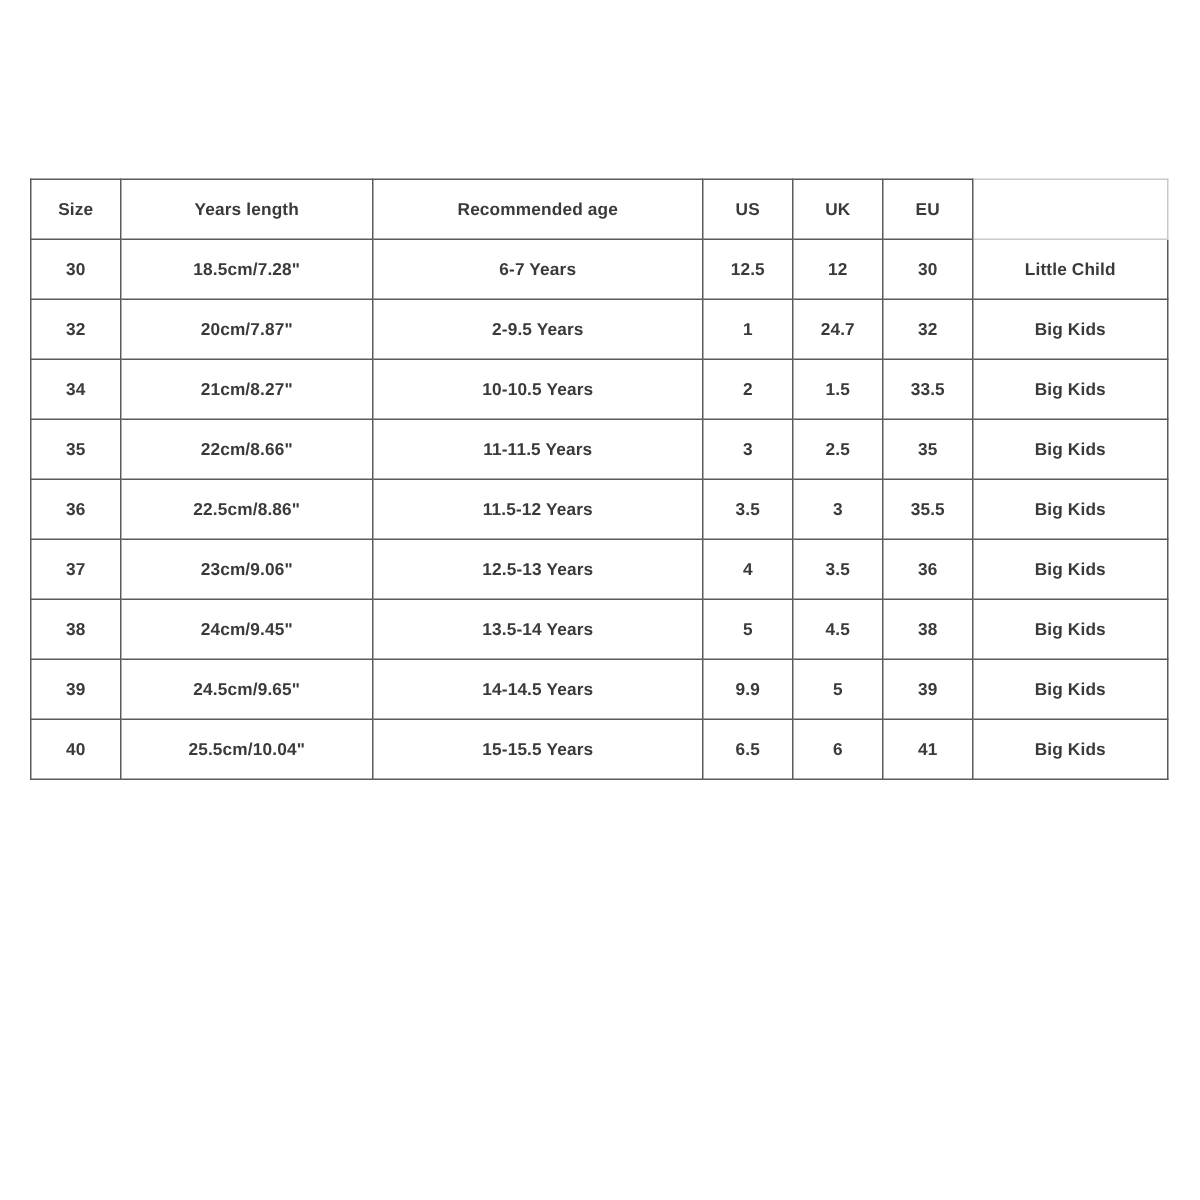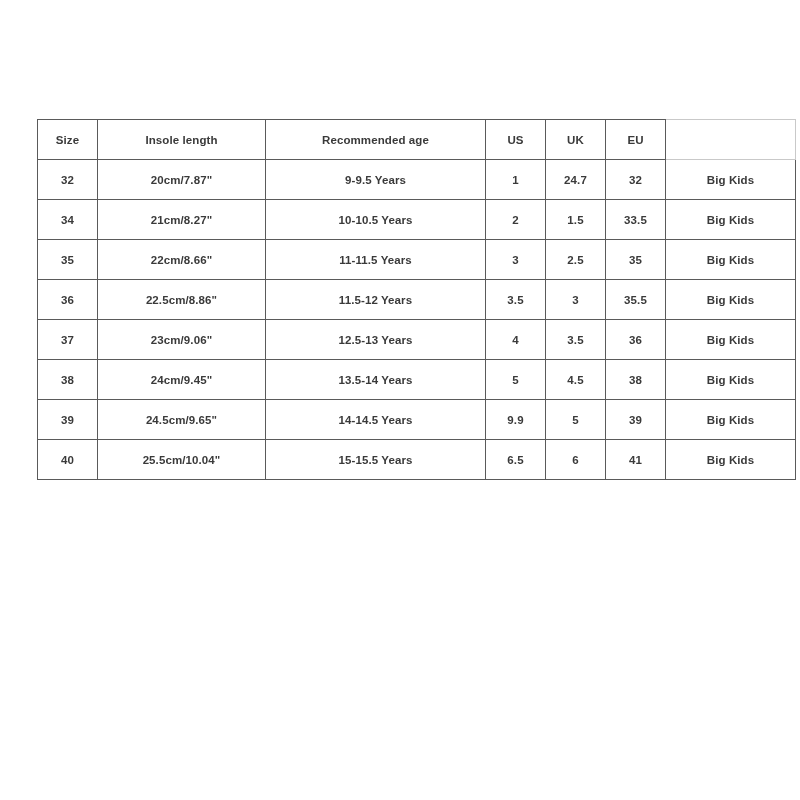--- a/index.html
+++ b/index.html
@@ -18,21 +18,21 @@
   #page {
     position: relative;
     width: 800px;
     height: 800px;
     background: #ffffff;
   }
 
   
   #size-chart {
     position: absolute;
-    left: 37px;
+    left: 20px;
     top: 119px;
     width: 758px;
     border-collapse: collapse;
     table-layout: fixed;
     background: #ffffff;
   }
 
   #size-chart col.c-size     { width: 60px;  }
   #size-chart col.c-insole   { width: 168px; }
   #size-chart col.c-age      { width: 220px; }
@@ -86,34 +86,43 @@
       <col class="c-age">
       <col class="c-us">
       <col class="c-uk">
       <col class="c-eu">
       <col class="c-category">
     </colgroup>
 
     <thead>
       <tr>
         <th>Size</th>
-        <th>Insole length</th>
+        <th>Years length</th>
         <th>Recommended age</th>
         <th>US</th>
         <th>UK</th>
         <th>EU</th>
         <th class="blank-head"></th>
       </tr>
     </thead>
 
     <tbody id="chart-body">
         <tr>
+          <td class="cell-size">30</td>
+          <td class="cell-insole">18.5cm/7.28"</td>
+          <td class="cell-age">6-7 Years</td>
+          <td class="cell-us">12.5</td>
+          <td class="cell-uk">12</td>
+          <td class="cell-eu">30</td>
+          <td class="cell-category">Little Child</td>
+        </tr>
+        <tr>
           <td class="cell-size">32</td>
           <td class="cell-insole">20cm/7.87"</td>
-          <td class="cell-age">9-9.5 Years</td>
+          <td class="cell-age">2-9.5 Years</td>
           <td class="cell-us">1</td>
           <td class="cell-uk">24.7</td>
           <td class="cell-eu">32</td>
           <td class="cell-category">Big Kids</td>
         </tr>
         <tr>
           <td class="cell-size">34</td>
           <td class="cell-insole">21cm/8.27"</td>
           <td class="cell-age">10-10.5 Years</td>
           <td class="cell-us">2</td>

